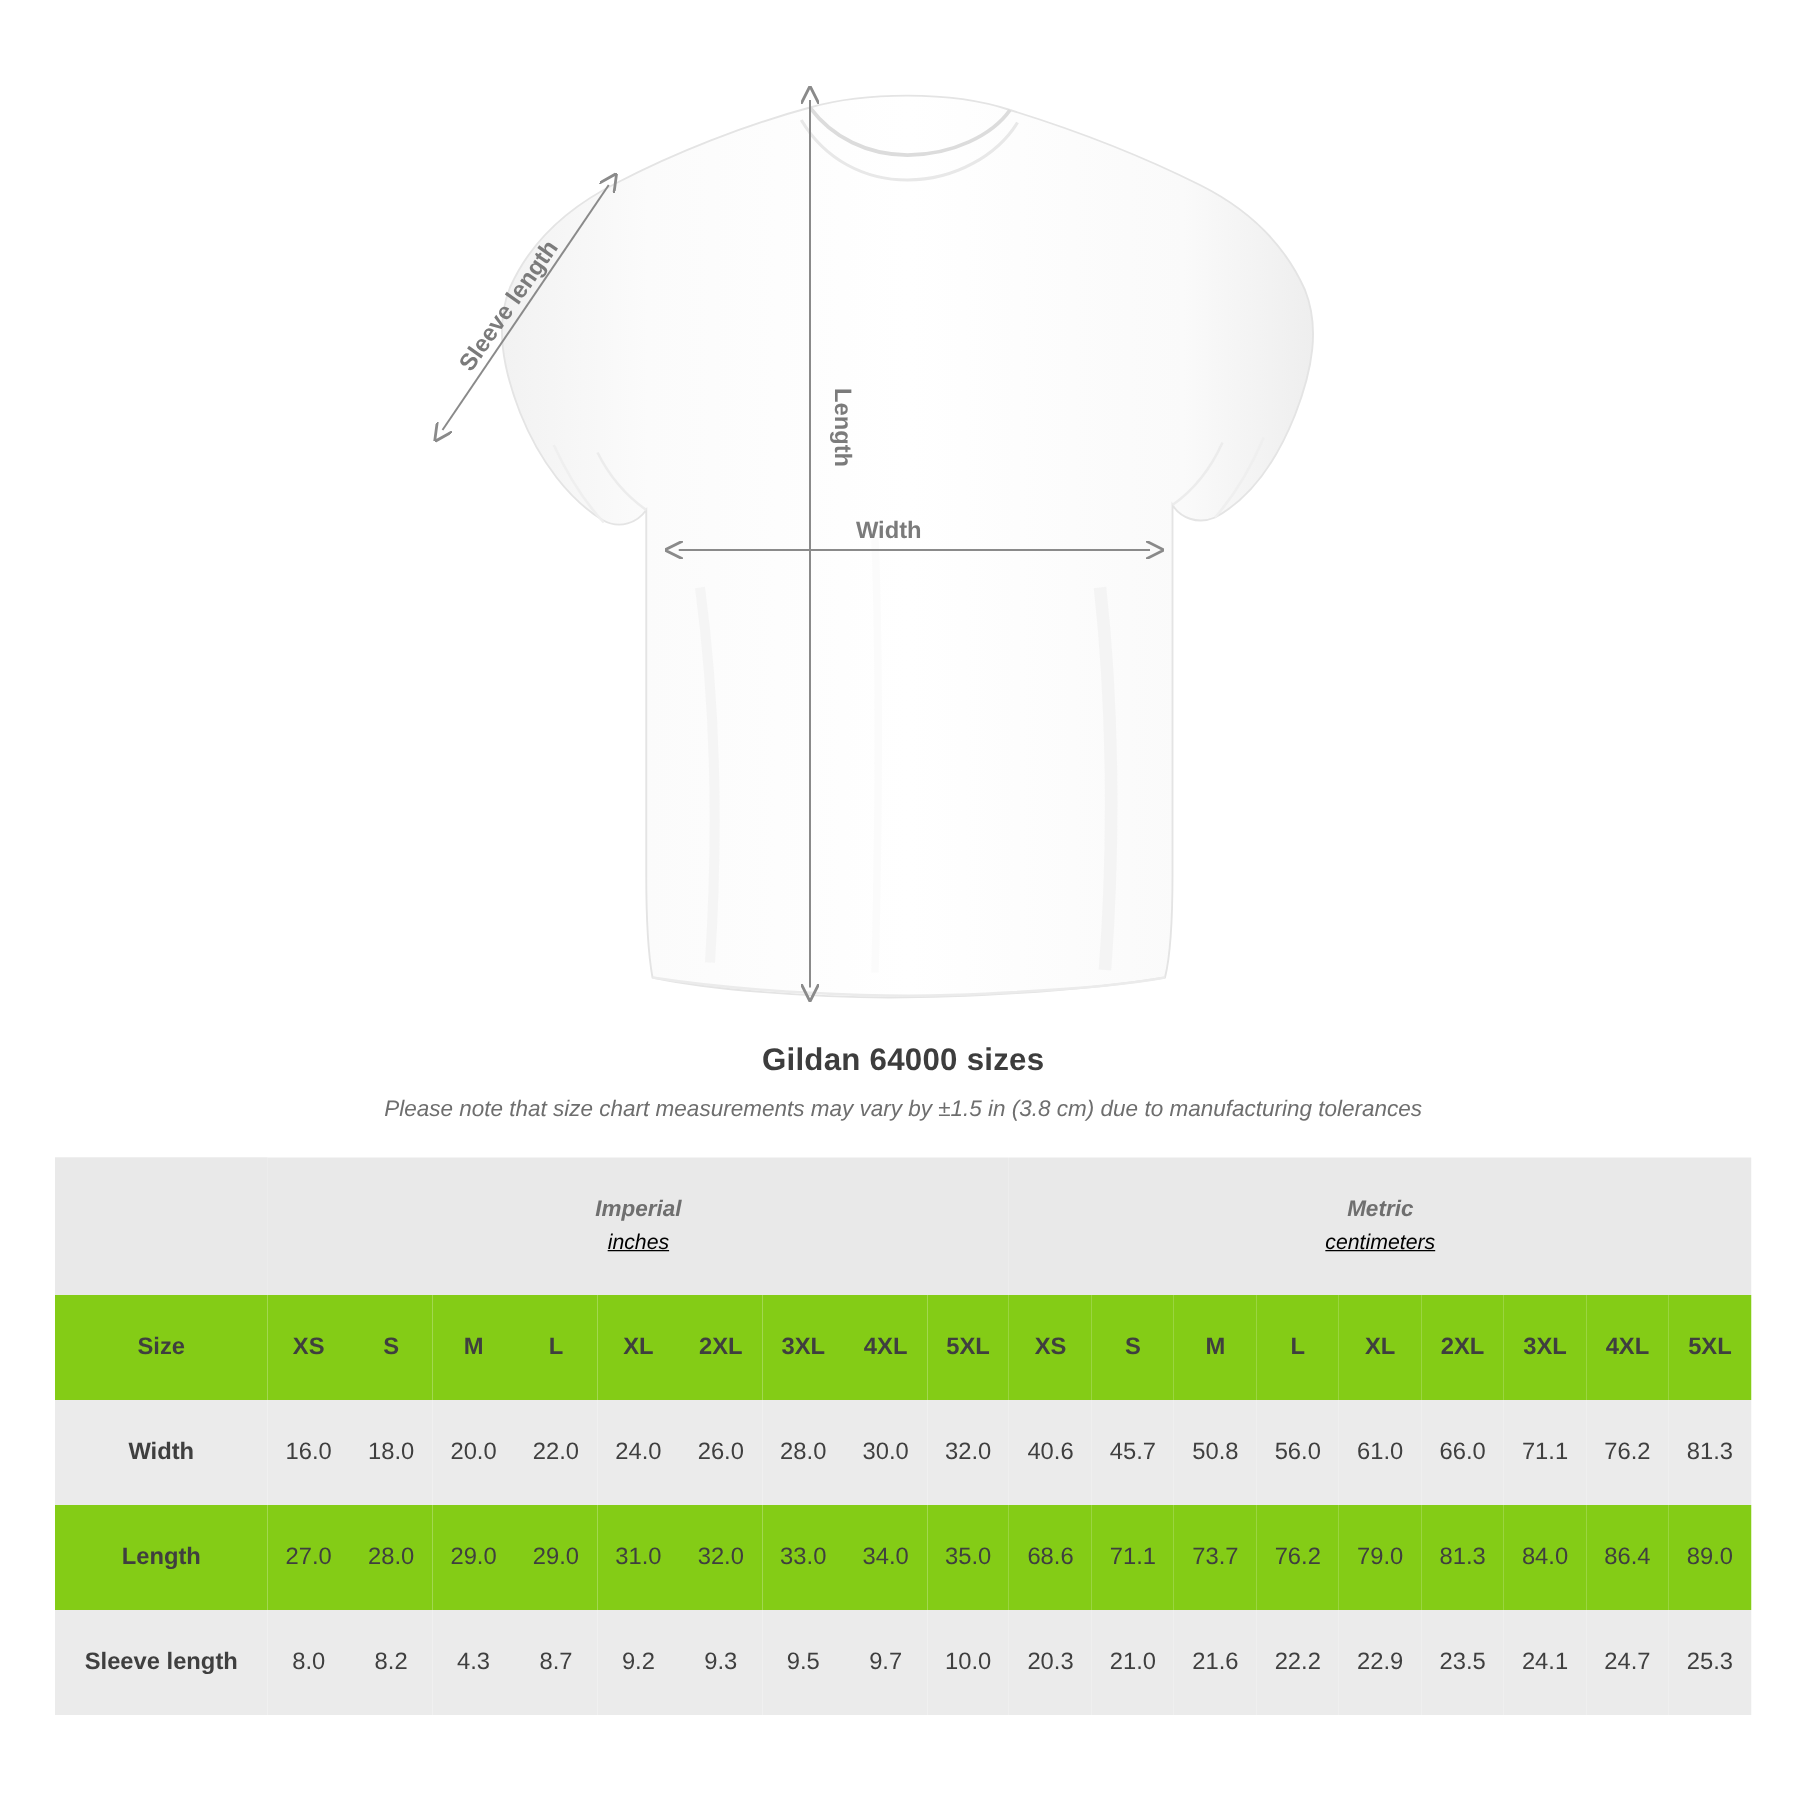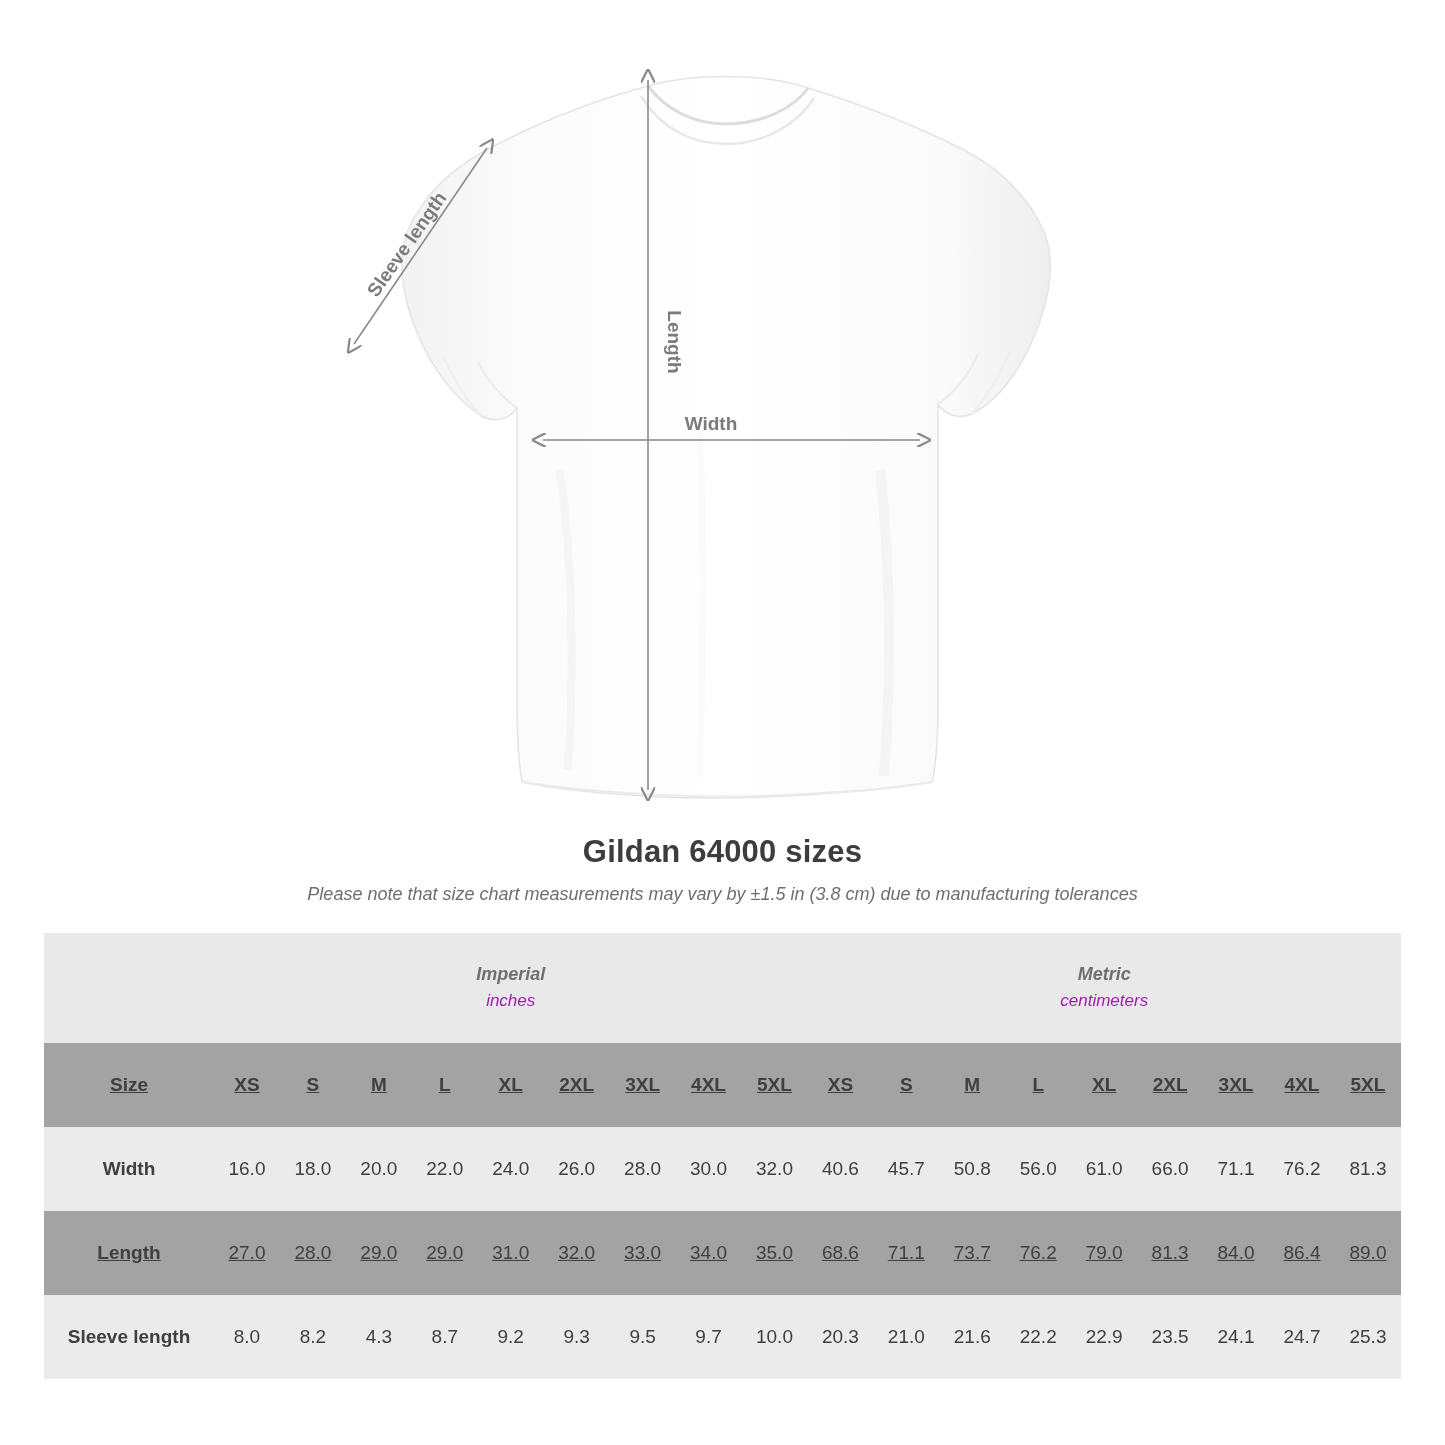--- a/index.html
+++ b/index.html
@@ -29,21 +29,21 @@
   .illustration svg {
     display: block;
   }
 
   
   .title-block {
     text-align: center;
     margin-top: 4px;
   }
   .chart-title {
-    font-size: 31px;
+    font-size: 25px;
     font-weight: bold;
     color: #3d3d3d;
     letter-spacing: 0.2px;
   }
   .chart-note {
     font-size: 18px;
     font-style: italic;
     color: #6e6e6e;
     margin-top: 14px;
   }
@@ -72,24 +72,25 @@
   .unit-head .unit-name {
     font-size: 18px;
     font-style: italic;
     font-weight: bold;
     color: #6f6f6f;
     line-height: 1.1;
   }
   .unit-head .unit-sub {
     font-size: 17px;
     font-style: italic;
-    color: #a21caf;
+    color: #000000;
     margin-top: 6px;
-  }
-  .row-white td { background: #a3a3a3; text-decoration: underline; }
+    text-decoration: underline;
+  }
+  .row-white td { background: #84cc16; }
   .row-grey td { background: #ebebeb; }
   tr.data-row td { height: 82px; }
   tr.head-row td { height: 82px; }
   td.label-col {
     font-weight: bold;
     font-size: 20px;
     color: #3f3f3f;
   }
   td.size-head {
     font-weight: bold;

